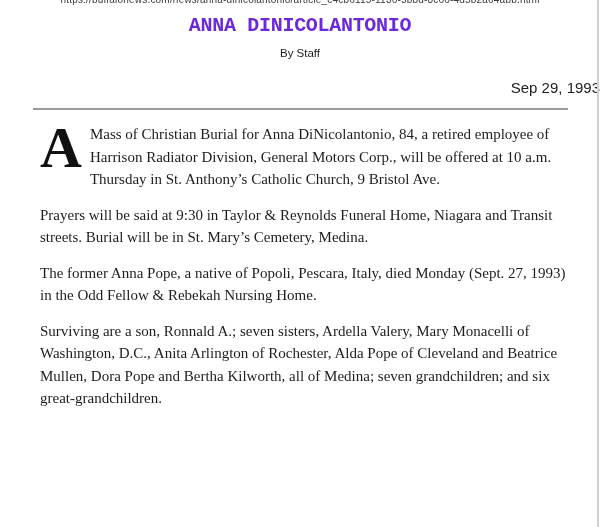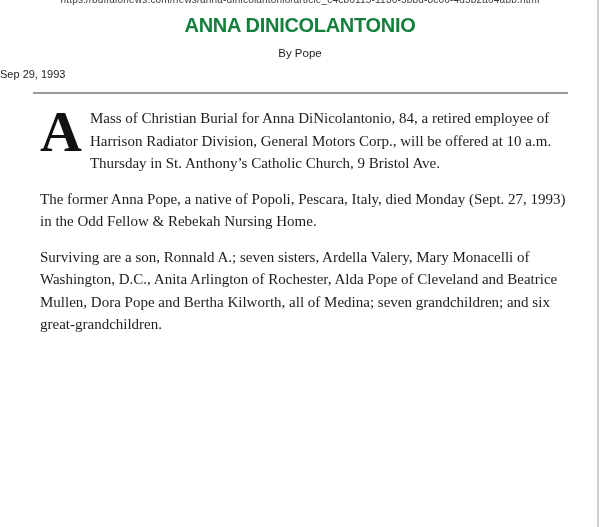--- a/index.html
+++ b/index.html
@@ -19,38 +19,38 @@
     text-align: center;
     font-family: "Liberation Sans", sans-serif;
     font-size: 10px;
     color: #3a3a3a;
     letter-spacing: 0.2px;
     white-space: nowrap;
   }
   .title {
     margin: 14px 0 0 0;
     text-align: center;
-    font-family: Liberation Sans, sans-serif;
+    font-family: Liberation Mono, monospace;
     font-weight: bold;
     font-size: 20px;
     letter-spacing: -0.3px;
-    color: #15803d;
+    color: #6d28d9;
   }
   .byline {
     margin-top: 10px;
     text-align: center;
     font-family: "Liberation Sans", sans-serif;
     font-size: 11.5px;
     color: #1c1c1c;
   }
   .pubdate {
-    margin-top: 9px;
-    text-align: left;
+    margin-top: 20px;
+    text-align: right;
     font-family: "Liberation Sans", sans-serif;
-    font-size: 11px;
+    font-size: 15px;
     color: #1c1c1c;
   }
   .rule {
     margin: 12px 0 0 33px;
     width: 535px;
     height: 2px;
     background: #9a9a9a;
   }
   .body {
     margin: 13px 30px 0 40px;
@@ -82,32 +82,33 @@
 </style>
 </head>
 <body>
 
 <div class="page">
 
   <div class="url-line">https://buffalonews.com/news/anna-dinicolantonio/article_c4cb6115-1136-5bbd-8c66-4d5b2a64abb.html</div>
 
   <h1 class="title">ANNA DINICOLANTONIO</h1>
 
-  <div class="byline">By Pope</div>
+  <div class="byline">By Staff</div>
 
   <div class="pubdate">Sep 29, 1993</div>
 
   <div class="rule"></div>
 
   <div class="body">
 
     <p class="para">
       <span class="dropcap">A</span><span>Mass of Christian Burial for Anna DiNicolantonio, 84, a retired employee of Harrison Radiator Division, General Motors Corp., will be offered at 10 a.m. Thursday in St. Anthony’s Catholic Church, 9 Bristol Ave.</span>
     </p>
 
+    <p class="para">Prayers will be said at 9:30 in Taylor &amp; Reynolds Funeral Home, Niagara and Transit streets. Burial will be in St. Mary’s Cemetery, Medina.</p>
 
     <p class="para">The former Anna Pope, a native of Popoli, Pescara, Italy, died Monday (Sept. 27, 1993) in the Odd Fellow &amp; Rebekah Nursing Home.</p>
 
 
 
     <p class="para">Surviving are a son, Ronnald A.; seven sisters, Ardella Valery, Mary Monacelli of Washington, D.C., Anita Arlington of Rochester, Alda Pope of Cleveland and Beatrice Mullen, Dora Pope and Bertha Kilworth, all of Medina; seven grandchildren; and six great-grandchildren.</p>
 
   </div>
 
   <div class="page-edge"></div>

